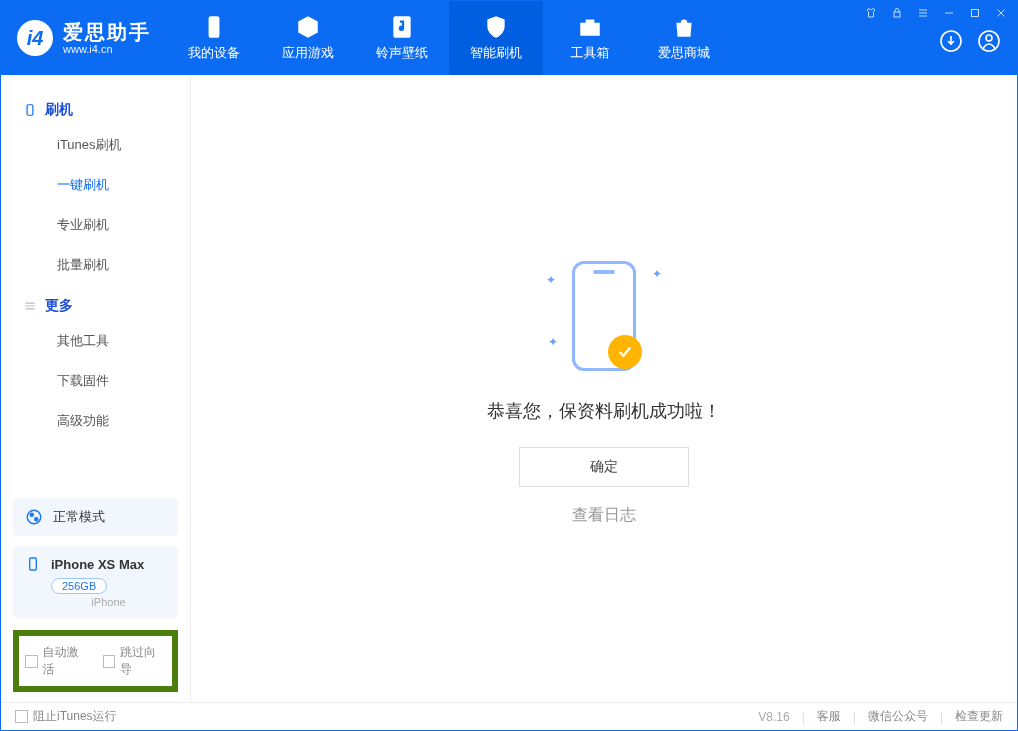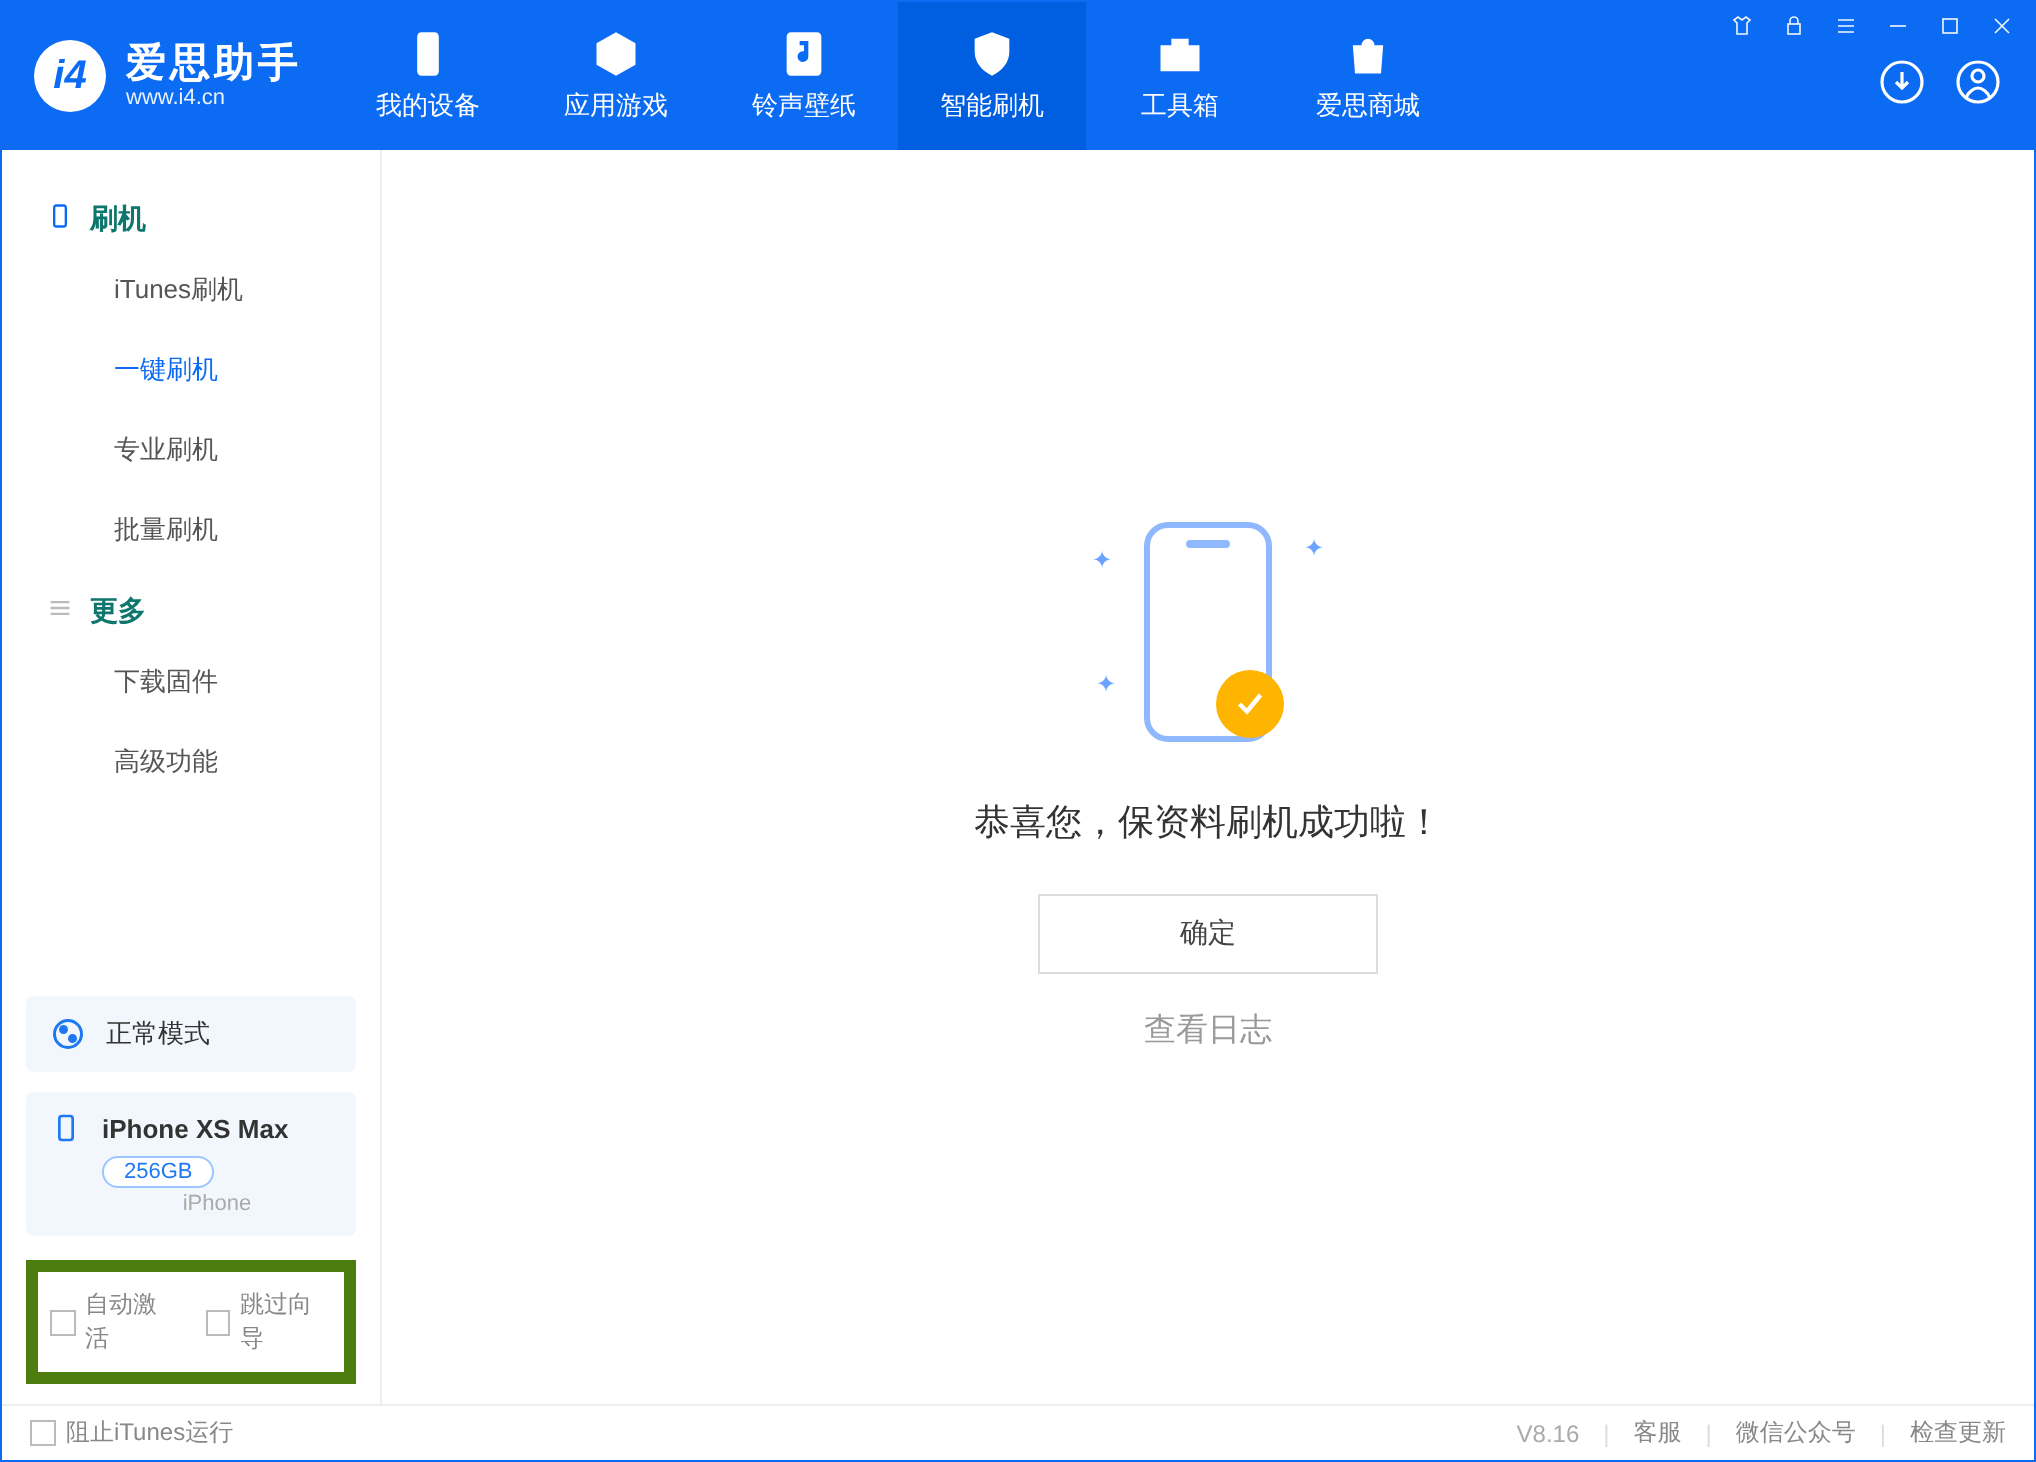--- a/index.html
+++ b/index.html
@@ -23,21 +23,21 @@
 .win-controls svg { width: 12px; height: 12px; stroke: #fff; fill: none; stroke-width: 1.6; }
 .account { display: flex; gap: 14px; padding-right: 6px; }
 .account svg { width: 24px; height: 24px; stroke: #fff; fill: none; stroke-width: 1.6; cursor: pointer; }
 
 
 .body { display: flex; height: calc(100% - 74px - 28px); }
 
 
 .sidebar { width: 190px; border-right: 1px solid #eee; display: flex; flex-direction: column; }
 .side-scroll { flex: 1; padding-top: 14px; }
-.side-group-title { display: flex; gap: 8px; padding: 12px 22px 6px; font-size: 14px; color: #0f766e; font-weight: 600; }
+.side-group-title { display: flex; align-items: center; gap: 8px; padding: 12px 22px 6px; font-size: 14px; color: #1d4ed8; font-weight: 600; }
 .side-group-title svg { width: 14px; height: 14px; }
 .side-item { padding: 11px 0 11px 56px; font-size: 13px; color: #555; cursor: pointer; }
 .side-item.active { color: #0b6bf2; }
 
 .device-cards { padding: 10px 12px 12px; }
 .card { background: #f2f7fd; border-radius: 4px; padding: 10px 12px; margin-bottom: 10px; display: flex; align-items: center; gap: 10px; font-size: 13px; color: #333; }
 .card svg { width: 18px; height: 18px; }
 .dev-card { background: #f2f7fd; border-radius: 4px; padding: 10px 12px; }
 .dev-row1 { display: flex; align-items: center; gap: 10px; font-size: 13px; font-weight: 600; color: #333; }
 .dev-row1 svg { width: 16px; height: 16px; }
@@ -173,20 +173,21 @@
       <div class="side-item active">一键刷机</div>
       <div class="side-item">专业刷机</div>
       <div class="side-item">批量刷机</div>
 
       <div class="side-group-title">
         <svg viewBox="0 0 24 24" fill="none" stroke="#bbb" stroke-width="2">
             <path d="M4 7h16M4 12h16M4 17h16"></path>
           </svg>
         <span>更多</span>
       </div>
+      <div class="side-item">其他工具</div>
       <div class="side-item">下载固件</div>
       <div class="side-item">高级功能</div>
     </div>
 
     <div class="device-cards">
       <div class="card">
         <svg viewBox="0 0 24 24" fill="none" stroke="#1c78f3" stroke-width="2">
             <circle cx="12" cy="12" r="9"></circle>
             <circle cx="9" cy="9" r="2" fill="#1c78f3"></circle>
             <circle cx="15" cy="15" r="2" fill="#1c78f3"></circle>

